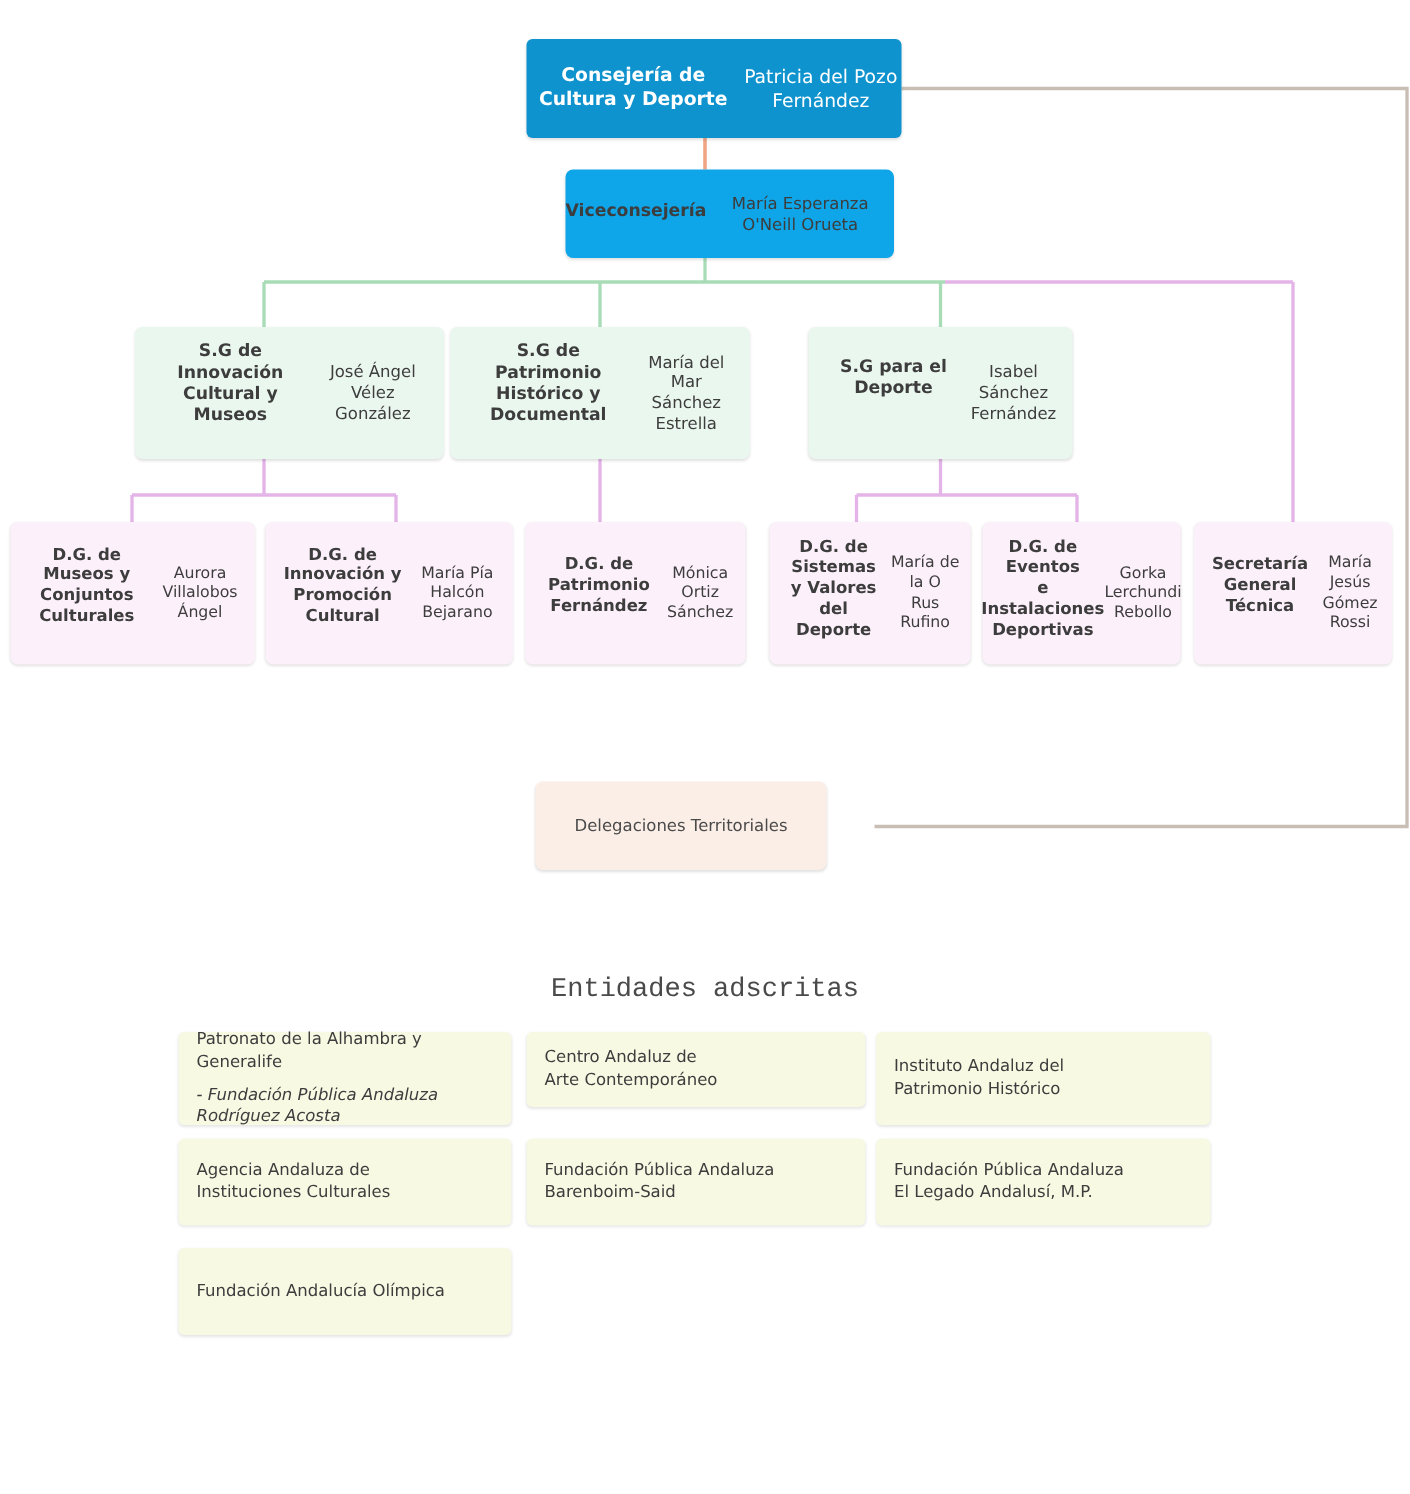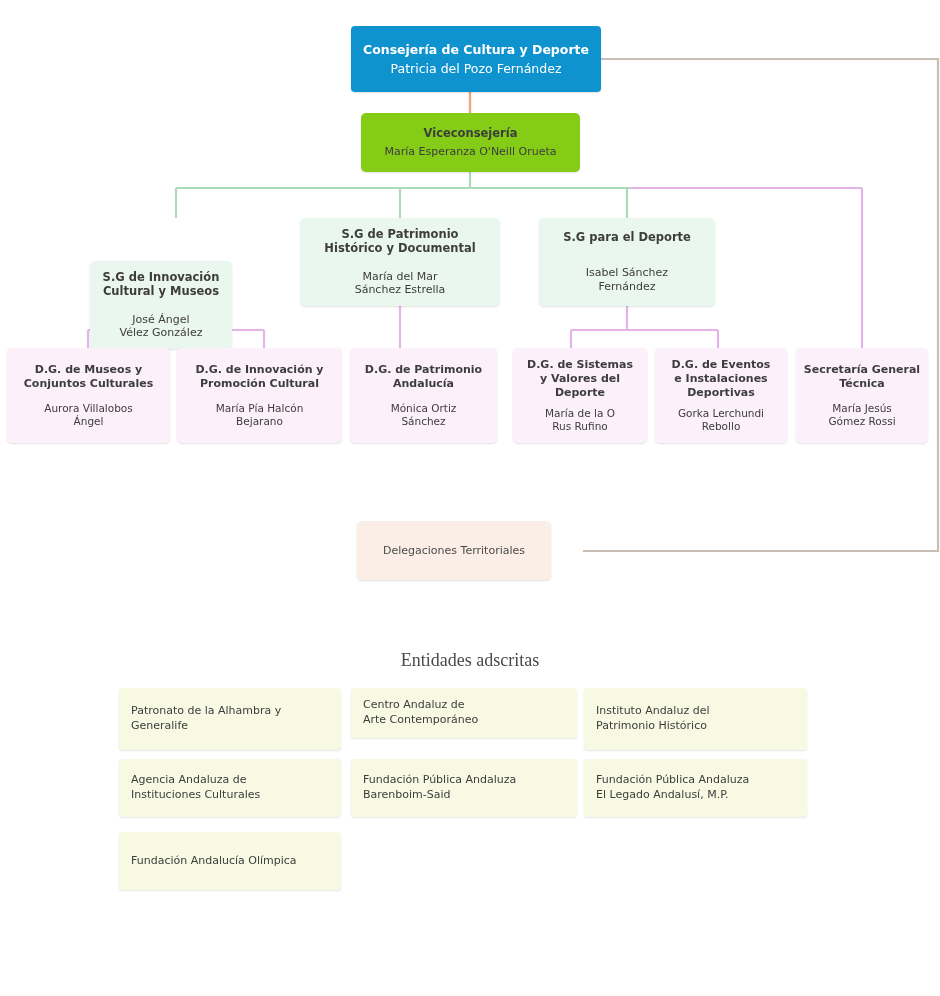--- a/index.html
+++ b/index.html
@@ -22,21 +22,21 @@
   }
   .conn {
     position: absolute;
     pointer-events: none;
   }
   .node {
     position: absolute;
     box-sizing: border-box;
     border-radius: 5px;
     display: flex;
-    flex-direction: column;
+    flex-direction: row;
     align-items: center;
     justify-content: center;
     text-align: center;
     box-shadow: 0 1px 2px rgba(0,0,0,0.12);
   }
   .node .title {
     font-weight: bold;
     line-height: 1.25;
   }
   .node .person {
@@ -47,23 +47,24 @@
     background: #0e93ce;
     color: #ffffff;
     font-size: 12.5px;
     border-radius: 4px;
   }
   .lvl-consejeria .title { margin-bottom: 3px; font-size: 12.5px; }
   .lvl-consejeria .person { font-size: 12.5px; }
 
   
   .lvl-vice {
-    background: #84cc16;
+    background: #0ea5e9;
     color: #3d3d3d;
     font-size: 11.5px;
+    margin-left: 16px;
   }
   .lvl-vice .title { margin-bottom: 4px; font-size: 11.5px; }
   .lvl-vice .person { font-size: 11px; }
 
   
   .lvl-sg {
     background: #eaf7ee;
     color: #3d3d3d;
     font-size: 11.5px;
     padding: 6px 8px;
@@ -91,21 +92,21 @@
 
   
   #entidades-heading {
     position: absolute;
     left: 0;
     top: 650px;
     width: 940px;
     text-align: center;
     font-size: 18px;
     color: #4a4a4a;
-    font-family: Liberation Serif, serif;
+    font-family: Liberation Mono, monospace;
     font-weight: normal;
   }
 
   
   .entity {
     position: absolute;
     box-sizing: border-box;
     background: #f7f9e3;
     border-radius: 4px;
     padding: 14px 12px;
@@ -163,21 +164,21 @@
   <div class="node lvl-consejeria" style="left:351px; top:26px; width:250px; height:66px;">
     <div class="title">Consejería de Cultura y Deporte</div>
     <div class="person">Patricia del Pozo Fernández</div>
   </div>
 
   <div class="node lvl-vice" style="left:361px; top:113px; width:219px; height:59px;">
     <div class="title">Viceconsejería</div>
     <div class="person">María Esperanza O'Neill Orueta</div>
   </div>
 
-  <div class="node lvl-sg" style="left:90px; top:218px; width:142px; height:88px;margin-top:43px;">
+  <div class="node lvl-sg" style="left:90px; top:218px; width:206px; height:88px;">
     <div class="title" style="white-space:pre-line">S.G de Innovación
 Cultural y Museos</div>
     <div class="person" style="white-space:pre-line">José Ángel
 Vélez González</div>
   </div>
 
   <div class="node lvl-sg" style="left:300px; top:218px; width:200px; height:88px;">
     <div class="title" style="white-space:pre-line">S.G de Patrimonio
 Histórico y Documental</div>
     <div class="person" style="white-space:pre-line">María del Mar
@@ -199,21 +200,21 @@
 
   <div class="node lvl-dg" style="left:177px; top:348px; width:165px; height:95px;">
     <div class="title" style="white-space:pre-line">D.G. de Innovación y
 Promoción Cultural</div>
     <div class="person" style="white-space:pre-line">María Pía Halcón
 Bejarano</div>
   </div>
 
   <div class="node lvl-dg" style="left:350px; top:348px; width:147px; height:95px;">
     <div class="title" style="white-space:pre-line">D.G. de Patrimonio
-Andalucía</div>
+Fernández</div>
     <div class="person" style="white-space:pre-line">Mónica Ortiz
 Sánchez</div>
   </div>
 
   <div class="node lvl-dg" style="left:513px; top:348px; width:134px; height:95px;">
     <div class="title" style="white-space:pre-line; margin-bottom:7px;">D.G. de Sistemas
 y Valores del
 Deporte</div>
     <div class="person" style="white-space:pre-line">María de la O
 Rus Rufino</div>
@@ -235,20 +236,22 @@
   </div>
 
   <div class="node lvl-deleg" style="left:357px; top:521px; width:194px; height:59px;">
     <div class="title">Delegaciones Territoriales</div>
   </div>
 
   <div id="entidades-heading">Entidades adscritas</div>
 
   <div class="entity" style="left:119px; top:688px; width:222px; height:62px;">
     <div class="e-main">Patronato de la Alhambra y Generalife</div>
+    <div class="e-sub">- Fundación Pública Andaluza
+Rodríguez Acosta</div>
   </div>
 
   <div class="entity" style="left:351px; top:688px; width:226px; height:50px;">
     <div class="e-main">Centro Andaluz de
 Arte Contemporáneo</div>
   </div>
 
   <div class="entity" style="left:584px; top:688px; width:223px; height:62px;">
     <div class="e-main">Instituto Andaluz del
 Patrimonio Histórico</div>

